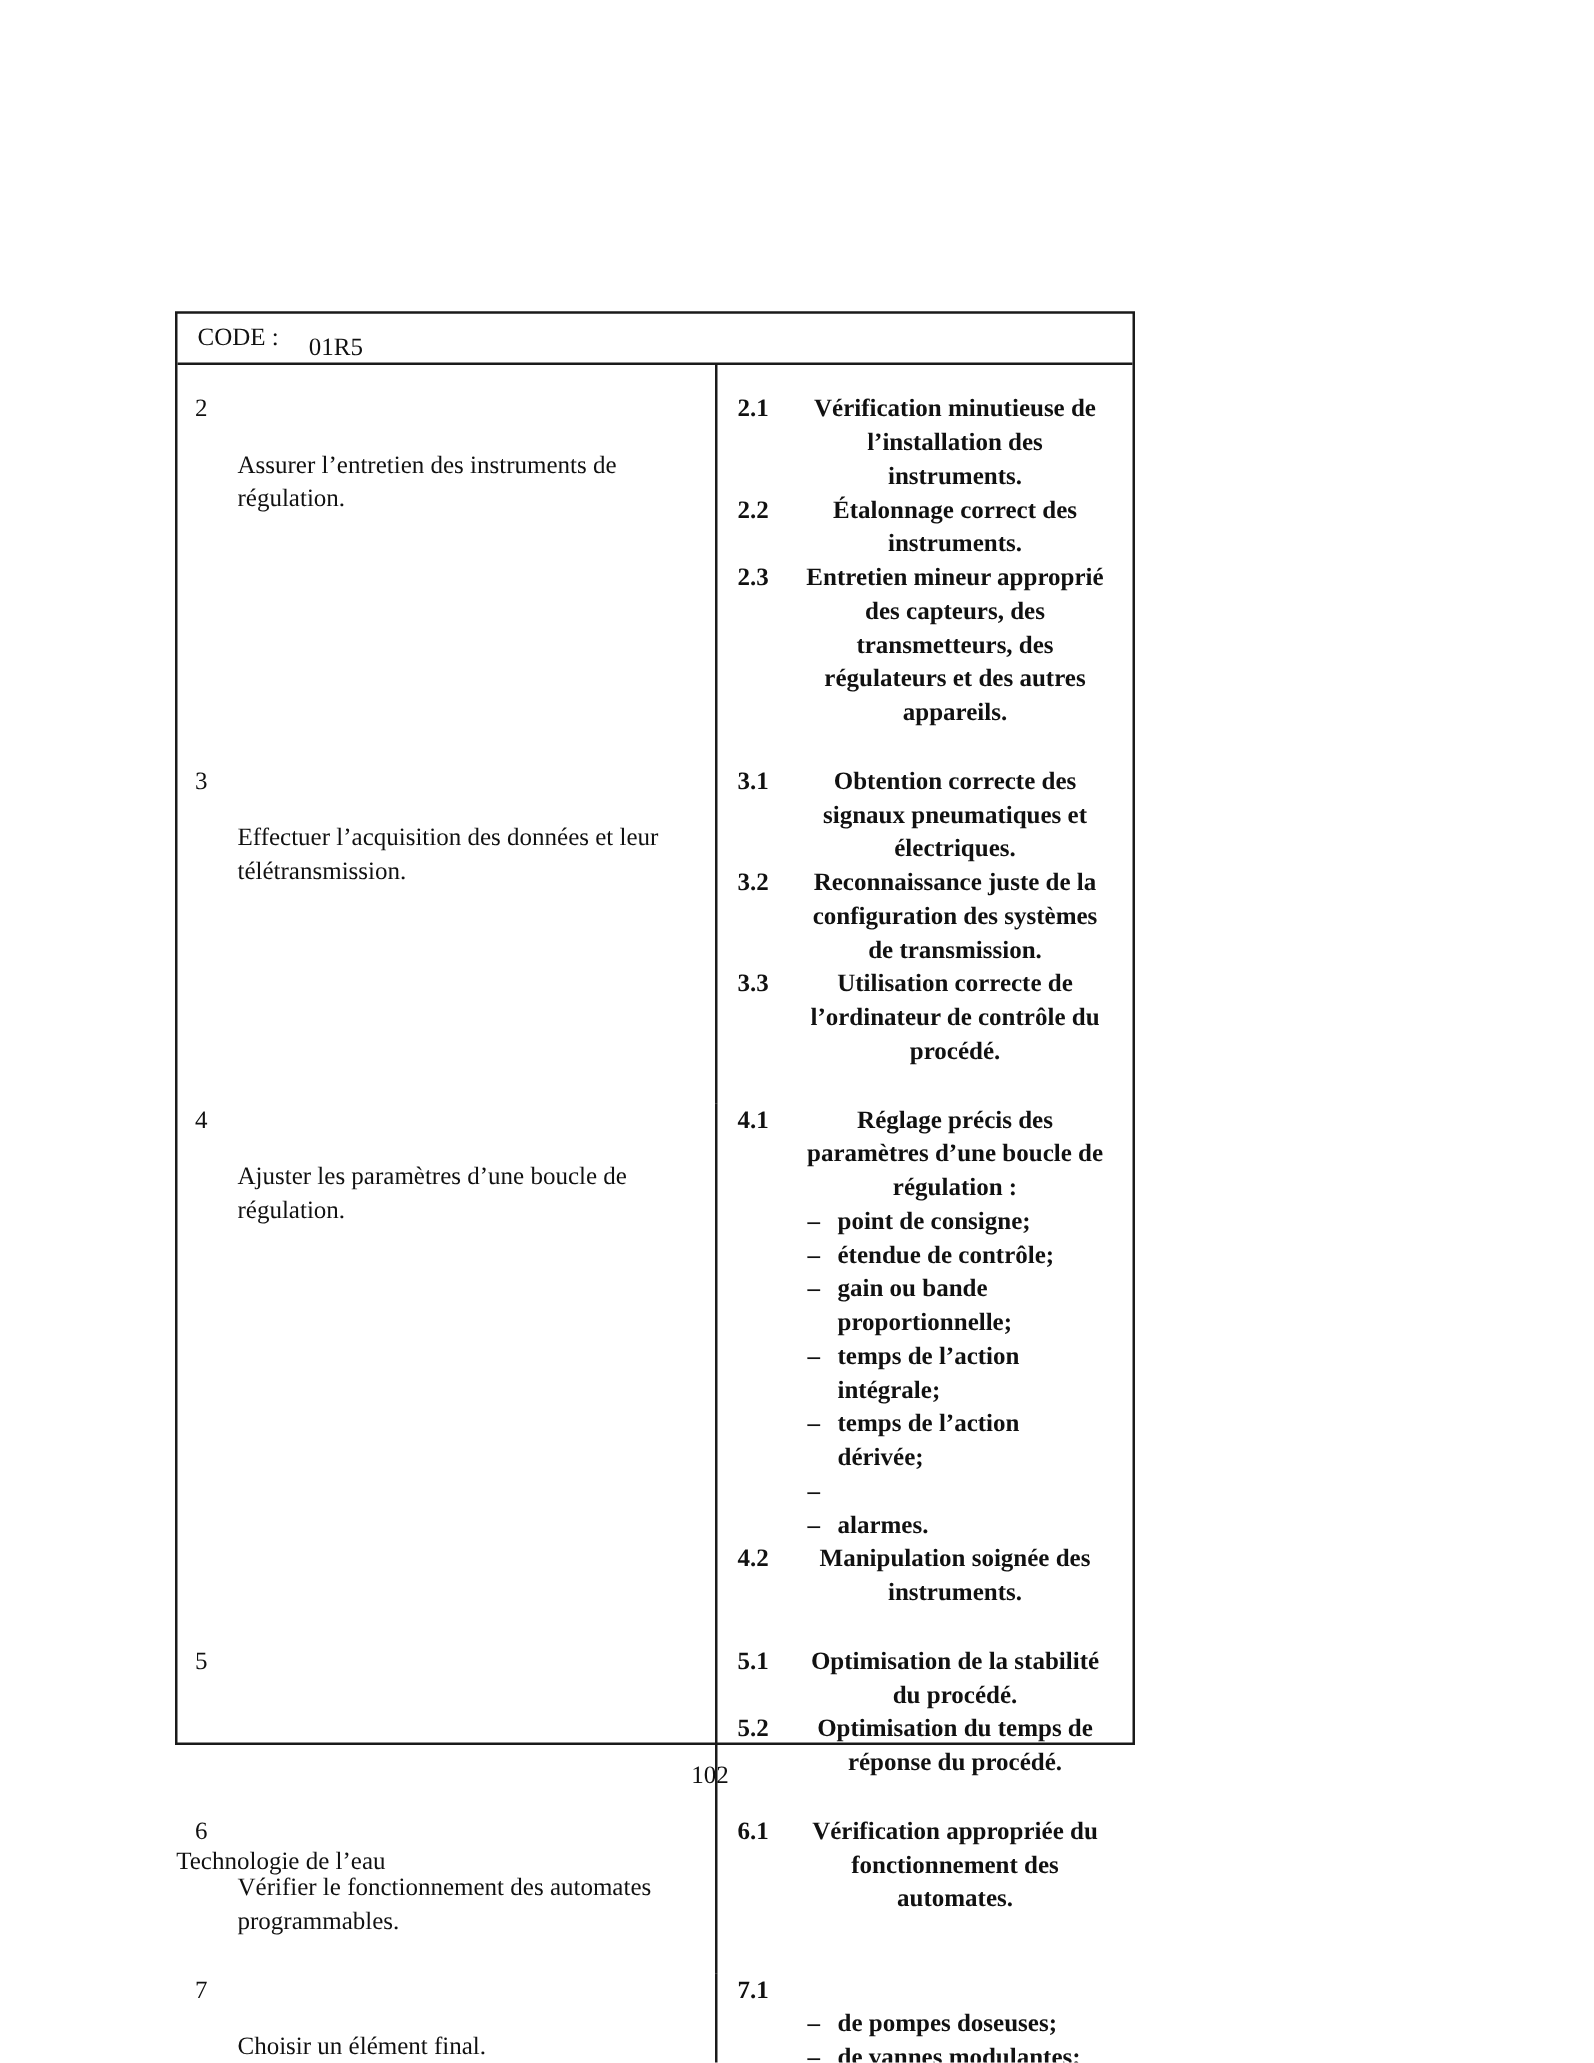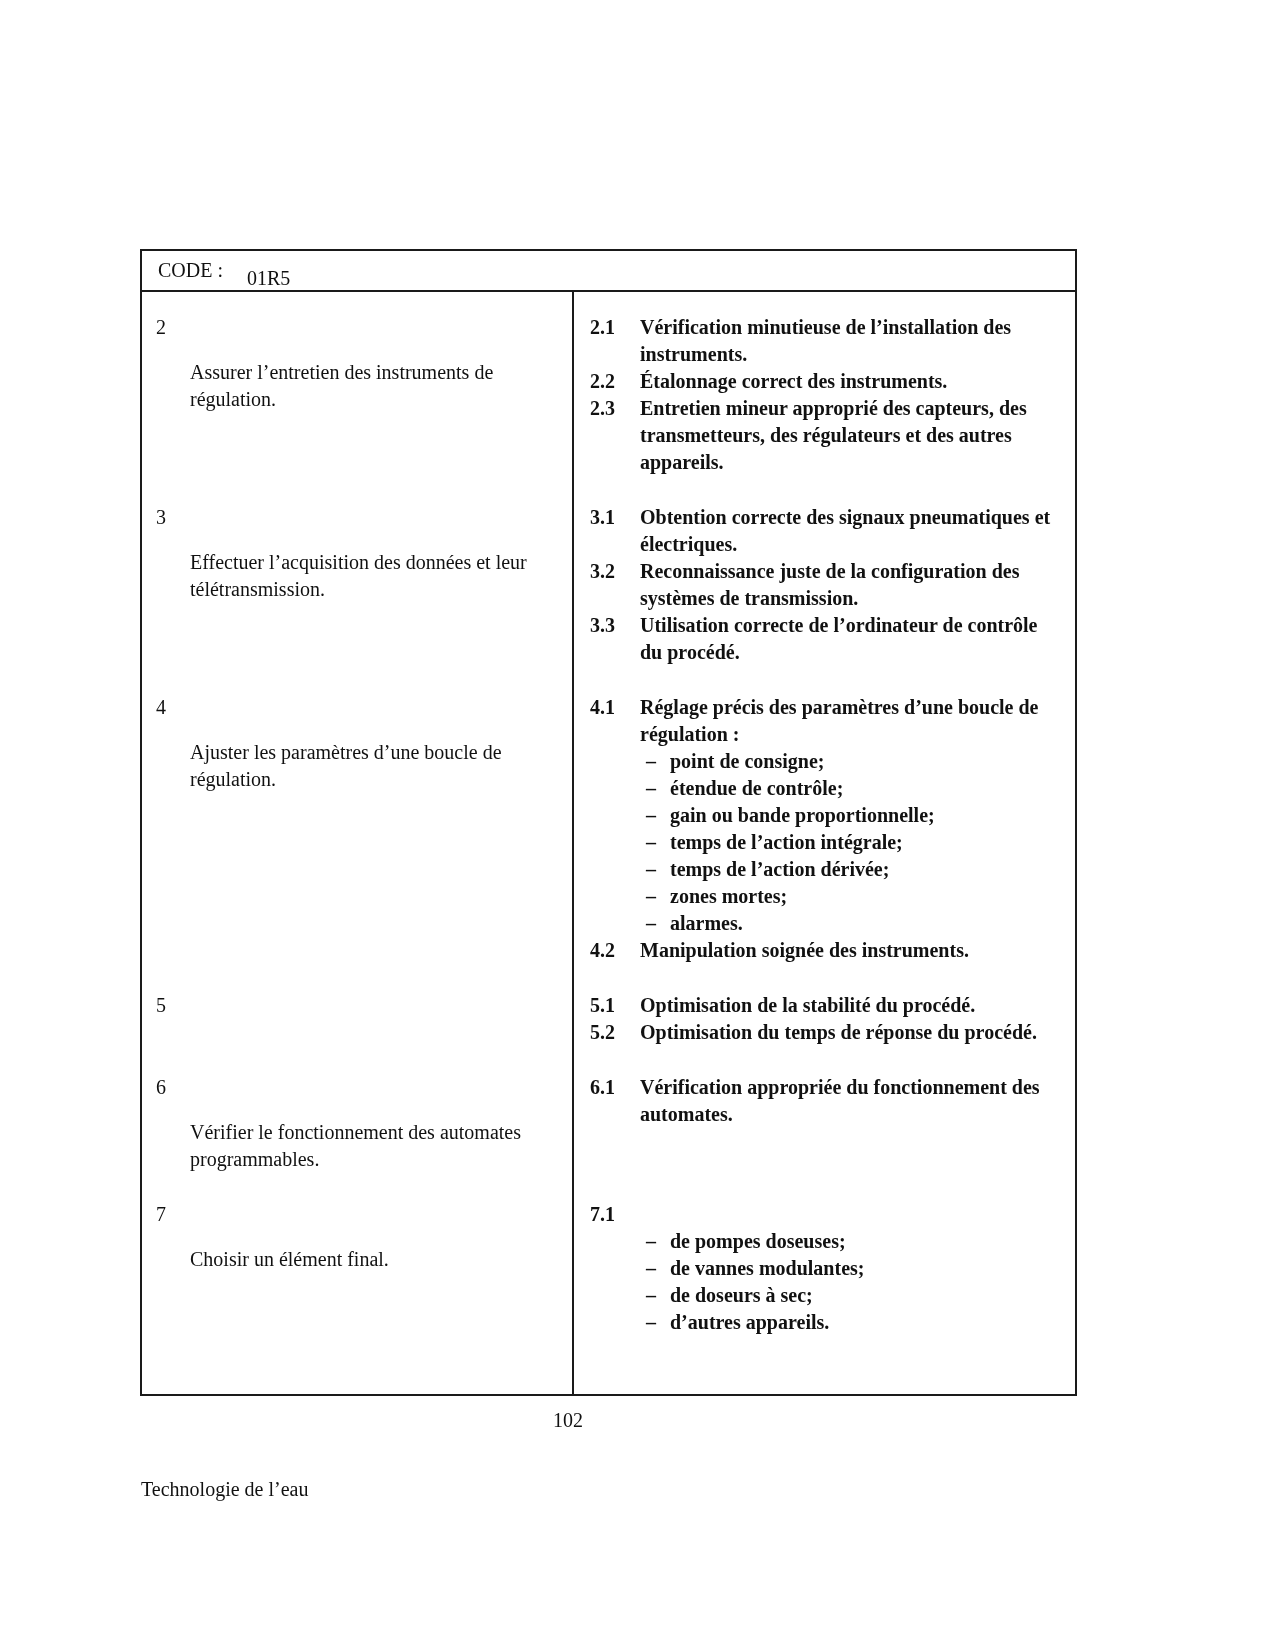--- a/index.html
+++ b/index.html
@@ -9,21 +9,21 @@
     height: 1650px;
     position: relative;
     background: #ffffff;
     font-family: "Liberation Serif", "DejaVu Serif", serif;
     color: #111111;
   }
   .doc-table {
     position: absolute;
     left: 140px;
     top: 249px;
-    width: 937px;
+    width: 768px;
     height: 1147px;
     border: 2px solid #1a1a1a;
   }
   .code-row {
     height: 41px;
     border-bottom: 2px solid #1a1a1a;
     display: flex;
     align-items: center;
     padding: 0 16px;
     font-size: 20px;
@@ -54,21 +54,21 @@
   .cell-left .num { flex: 0 0 34px; }
   .cell-left .txt { flex: 1 1 auto; margin-top: 45px; }
   .cell-right {
     flex: 1 1 auto;
     padding-left: 16px;
     padding-right: 18px;
     font-weight: bold;
   }
   .item { display: flex; align-items: flex-start; }
   .item .num { flex: 0 0 50px; }
-  .item .txt { flex: 1 1 auto; }
+  .item .txt { flex: 1 1 auto; text-align: center; }
   .bullet { display: flex; padding-left: 56px; }
   .bullet .dash { flex: 0 0 24px; }
   .bullet .txt { flex: 1 1 auto; }
   .footer-title {
     position: absolute;
     left: 141px;
     top: 1478px;
     font-size: 20px;
   }
   .footer-page {
@@ -154,21 +154,20 @@
             <div class="bullet">
               <span class="dash">–</span>
               <span class="txt">temps de l’action intégrale;</span>
             </div>
             <div class="bullet">
               <span class="dash">–</span>
               <span class="txt">temps de l’action dérivée;</span>
             </div>
             <div class="bullet">
               <span class="dash">–</span>
-              <span class="txt">zones mortes;</span>
             </div>
             <div class="bullet">
               <span class="dash">–</span>
               <span class="txt">alarmes.</span>
             </div>
             <div class="item">
               <span class="num">4.2</span>
               <span class="txt">Manipulation soignée des instruments.</span>
             </div>
           </div>

